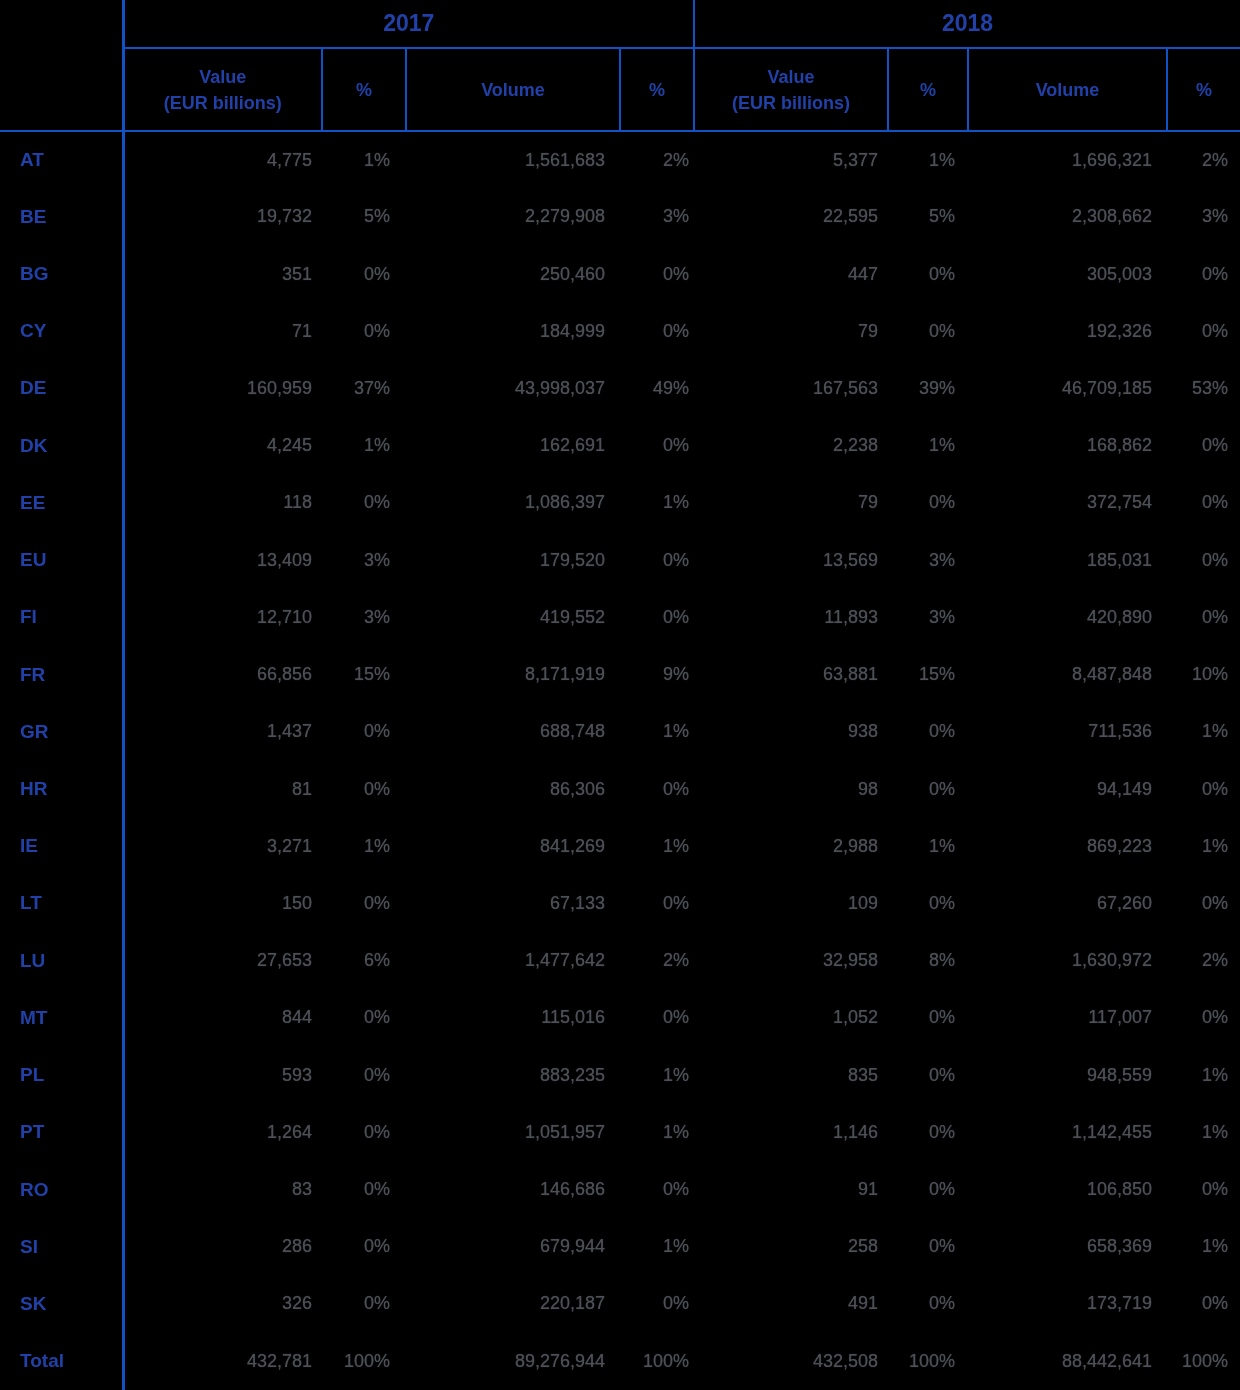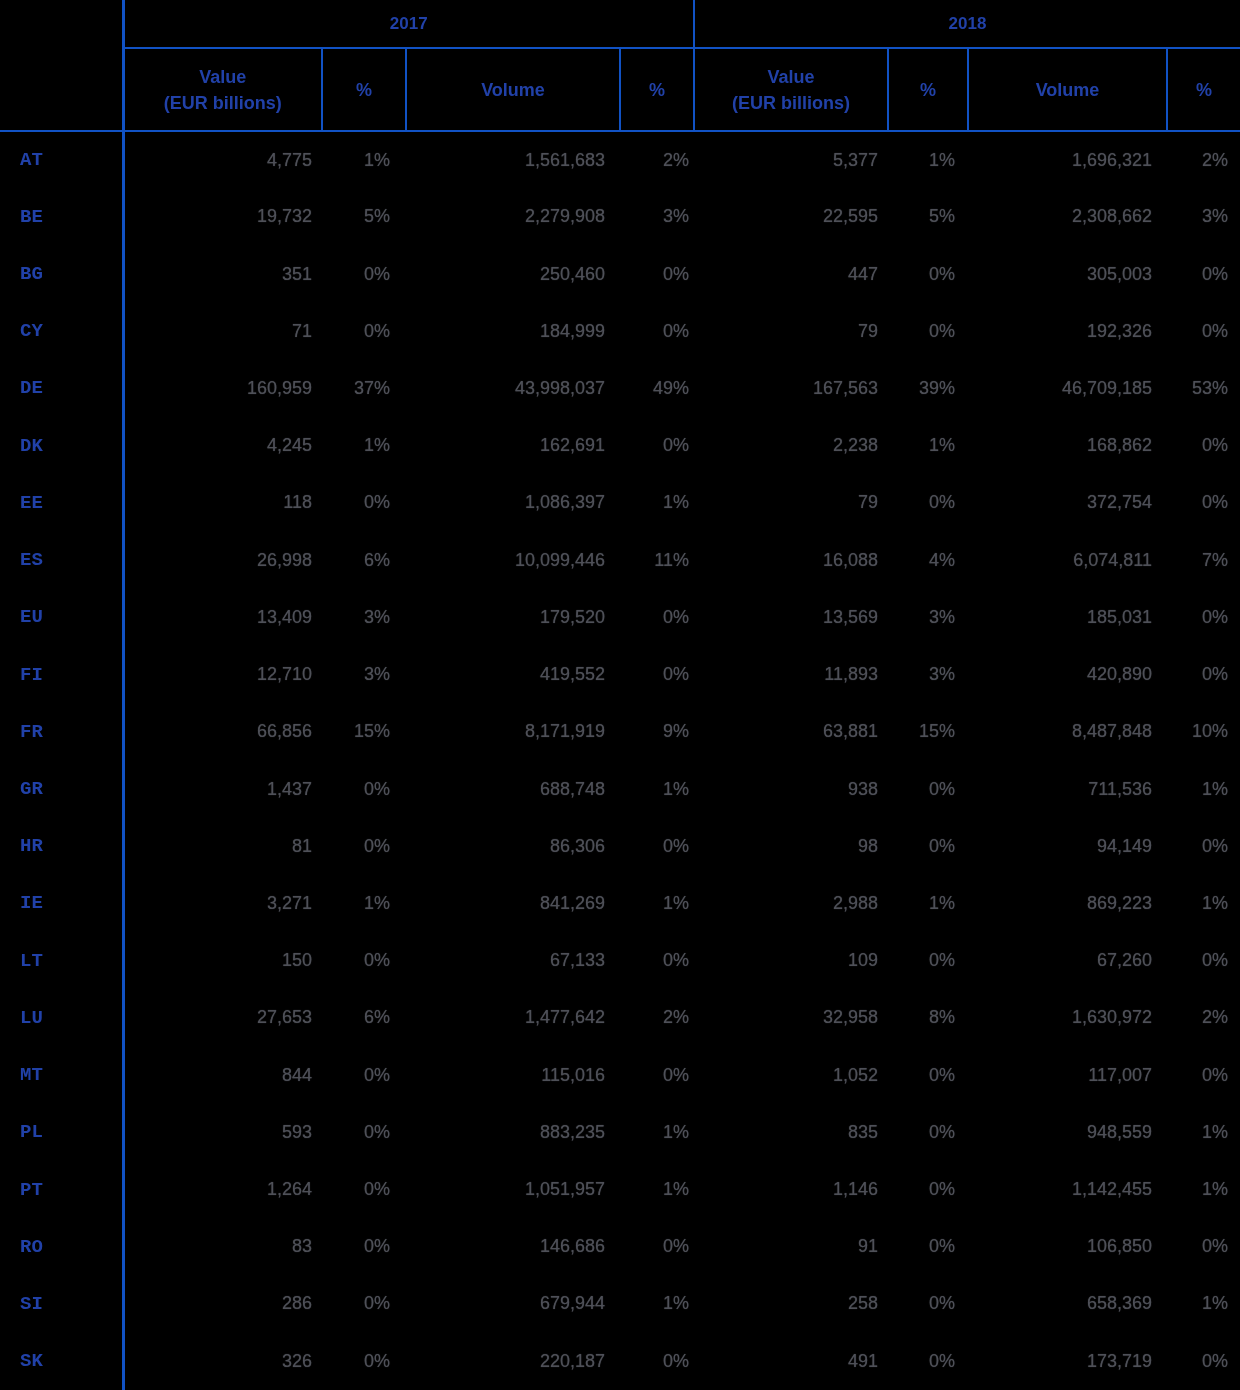--- a/index.html
+++ b/index.html
@@ -19,27 +19,27 @@
   th,td{padding:0;vertical-align:middle;}
   
   col.c-country{width:123px;}
   col.c-v17{width:199px;}  col.c-p17a{width:84px;}
   col.c-vol17{width:214px;} col.c-p17b{width:74px;}
   col.c-v18{width:194px;}  col.c-p18a{width:80px;}
   col.c-vol18{width:199px;} col.c-p18b{width:73px;}
 
   
   .b-right{border-right:2px solid var(--blue-border);}
-  .b-right-thick{border-right:3px solid var(--blue-border);font-family:Liberation Mono, monospace;}
+  .b-right-thick{border-right:3px solid var(--blue-border);}
   .b-bottom{border-bottom:2px solid var(--blue-border);}
 
   
   .year-row{height:48px;}
   .year-cell{
-    color:var(--blue-text);font-weight:bold;font-size:17px;text-align:center;margin-left:13px;
+    color:var(--blue-text);font-weight:bold;font-size:23px;text-align:center;margin-left:13px;
   }
   .subhead-row{height:83px;margin-left:38px;}
   .subhead{
     color:var(--blue-text);font-weight:bold;font-size:18px;text-align:center;
     line-height:26px;
   }
 
   
   tr.data-row{height:48px;}
   td.country{
@@ -169,31 +169,20 @@
         <td class="num pr10">118</td>
         <td class="num pr16">0%</td>
         <td class="num pr15">1,086,397</td>
         <td class="num pr5">1%</td>
         <td class="num pr10">79</td>
         <td class="num pr13">0%</td>
         <td class="num pr15">372,754</td>
         <td class="num pr12">0%</td>
       </tr>
       <tr class="data-row">
-        <td class="country b-right-thick">ES</td>
-        <td class="num pr10">26,998</td>
-        <td class="num pr16">6%</td>
-        <td class="num pr15">10,099,446</td>
-        <td class="num pr5">11%</td>
-        <td class="num pr10">16,088</td>
-        <td class="num pr13">4%</td>
-        <td class="num pr15">6,074,811</td>
-        <td class="num pr12">7%</td>
-      </tr>
-      <tr class="data-row">
         <td class="country b-right-thick">EU</td>
         <td class="num pr10">13,409</td>
         <td class="num pr16">3%</td>
         <td class="num pr15">179,520</td>
         <td class="num pr5">0%</td>
         <td class="num pr10">13,569</td>
         <td class="num pr13">3%</td>
         <td class="num pr15">185,031</td>
         <td class="num pr12">0%</td>
       </tr>
@@ -333,14 +322,25 @@
         <td class="country b-right-thick">SK</td>
         <td class="num pr10">326</td>
         <td class="num pr16">0%</td>
         <td class="num pr15">220,187</td>
         <td class="num pr5">0%</td>
         <td class="num pr10">491</td>
         <td class="num pr13">0%</td>
         <td class="num pr15">173,719</td>
         <td class="num pr12">0%</td>
       </tr>
+      <tr class="data-row">
+        <td class="country b-right-thick">Total</td>
+        <td class="num pr10">432,781</td>
+        <td class="num pr16">100%</td>
+        <td class="num pr15">89,276,944</td>
+        <td class="num pr5">100%</td>
+        <td class="num pr10">432,508</td>
+        <td class="num pr13">100%</td>
+        <td class="num pr15">88,442,641</td>
+        <td class="num pr12">100%</td>
+      </tr>
     </tbody>
 </table>
 
 </body></html>

